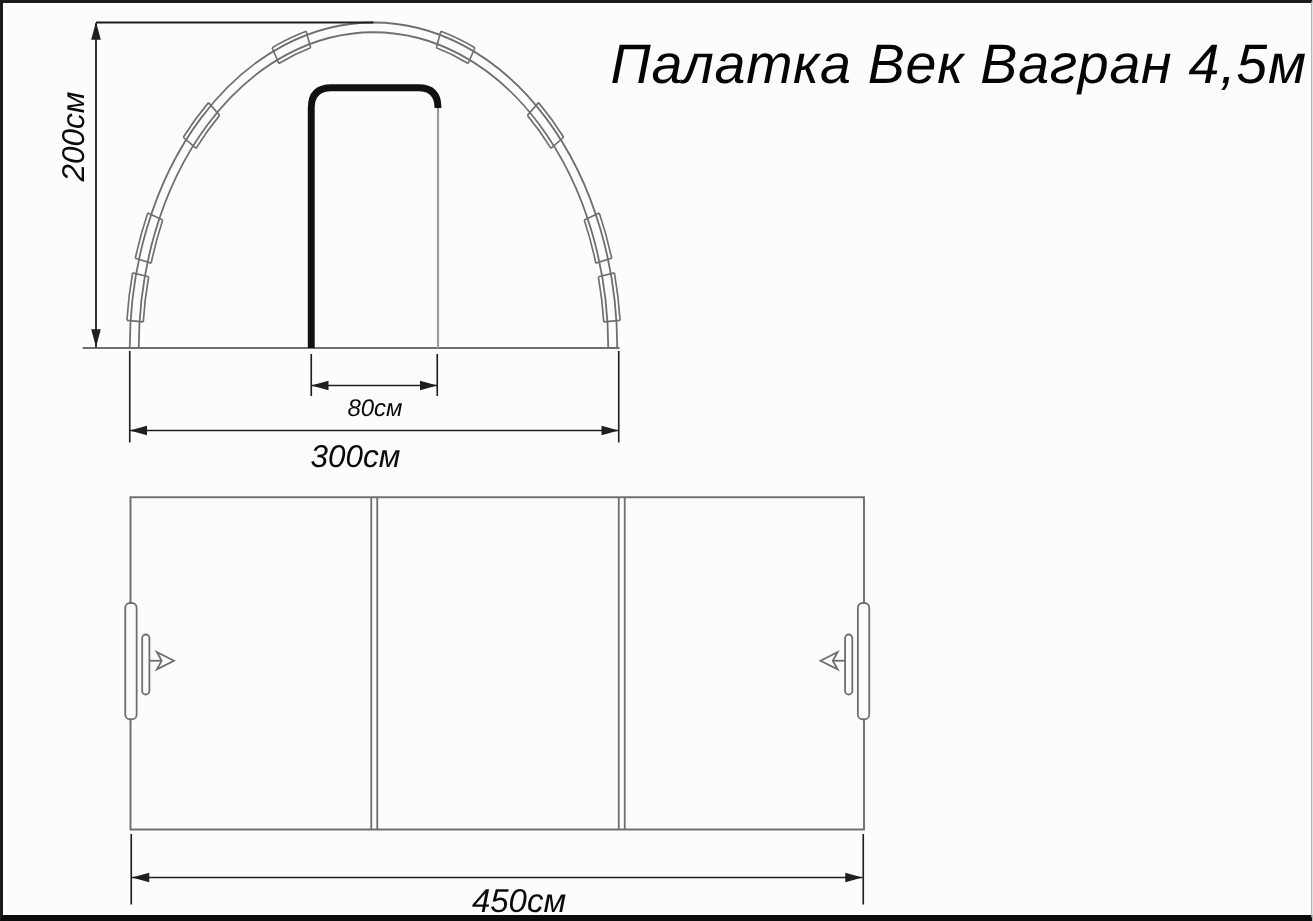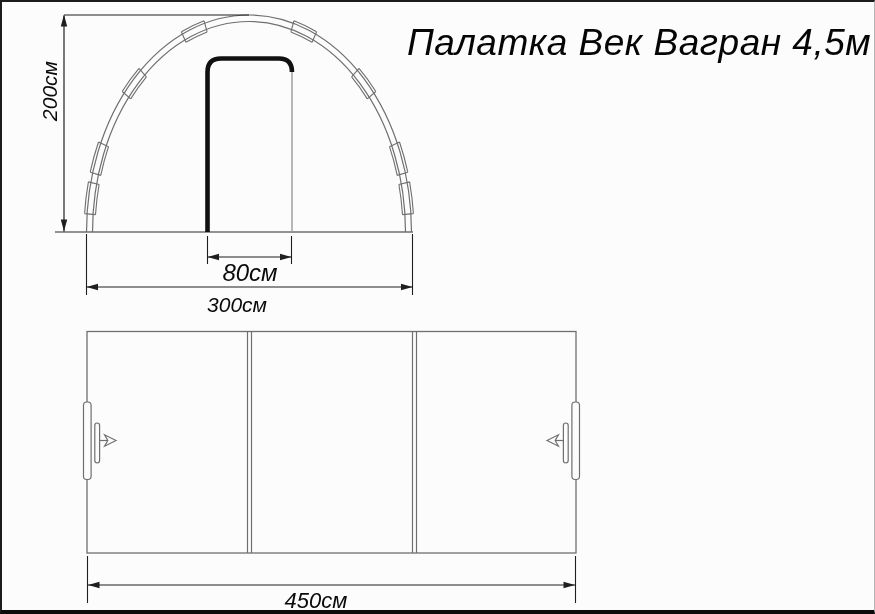--- a/index.html
+++ b/index.html
@@ -117,18 +117,18 @@
         <path d="M86 583 L97.5 579.8 L97.5 586.2 Z" fill="var(--dim)" stroke="none"></path>
         <path d="M573 583 L561.5 579.8 L561.5 586.2 Z" fill="var(--dim)" stroke="none"></path>
       </g>
     </g>
   </svg>
 
   <div class="title">Палатка Век Вагран 4,5м</div>
 
   <div class="lbl rot dim-label" style="left:48px;top:89px;">200см</div>
 
-  <div class="lbl center dim-label" style="left:248px;top:271px;font-size:24px;">80см</div>
+  <div class="lbl center dim-label" style="left:248px;top:271px;font-size:16px;">80см</div>
 
   <div class="lbl center dim-label" style="left:235px;top:303px;">300см</div>
 
-  <div class="lbl center dim-label" style="left:314px;top:599px;font-size:22px;">450см</div>
+  <div class="lbl center dim-label" style="left:344px;top:599px;font-size:22px;">450см</div>
 </div>
 
 </body></html>

